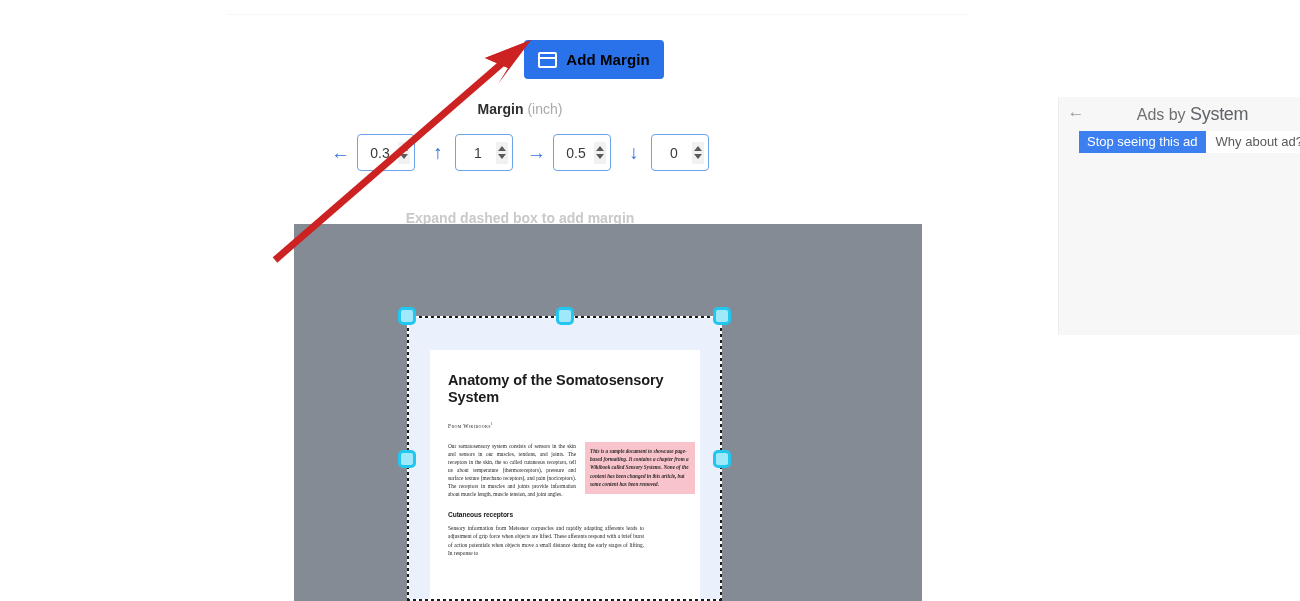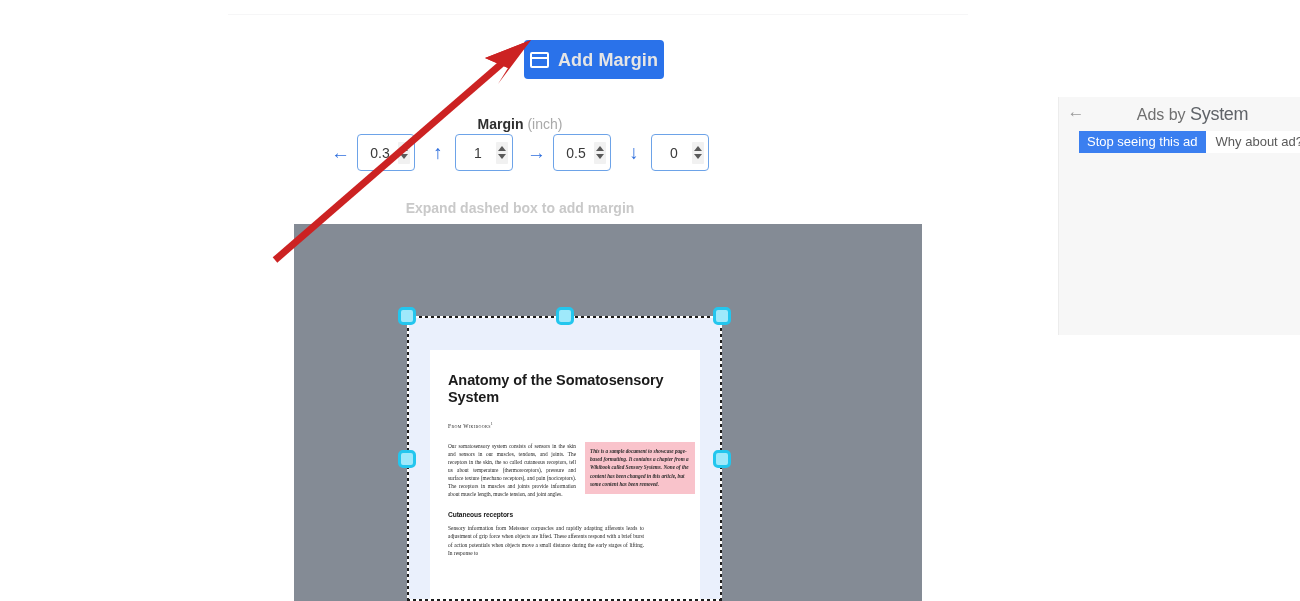--- a/index.html
+++ b/index.html
@@ -43,22 +43,22 @@
     border: none;
     border-radius: 4px;
     display: flex;
     align-items: center;
     justify-content: center;
     gap: 9px;
     cursor: pointer;
     padding: 0;
   }
   .add-margin-btn .btn-label {
-    color: #e5e5e5;
-    font-size: 18px;
+    color: #000000;
+    font-size: 15px;
     font-weight: bold;
     letter-spacing: .1px;
     line-height: 1;
   }
   .margin-icon {
     width: 19px; height: 16px;
     border: 2px solid #ffffff;
     border-radius: 2px;
     background: transparent;
     position: relative;
@@ -68,21 +68,21 @@
     content: "";
     position: absolute;
     left: 0; right: 0; top: 3px;
     height: 2px;
     background: #ffffff;
   }
 
   
   .margin-heading {
     position: absolute;
-    left: 0; top: 116px;
+    left: 0; top: 101px;
     width: 1040px;
     text-align: center;
     font-size: 14px;
     color: #3c3c3c;
     white-space: nowrap;
   }
   .margin-heading .mh-strong { font-weight: bold; color: #2f2f2f; }
   .margin-heading .mh-unit { color: #a9a9a9; font-weight: normal; }
 
   
@@ -145,21 +145,21 @@
     width: 0; height: 0;
     border-left: 4px solid transparent;
     border-right: 4px solid transparent;
   }
   .spin-up { border-bottom: 5px solid #5a5a5a; }
   .spin-dn { border-top: 5px solid #5a5a5a; }
 
   
   .hint {
     position: absolute;
-    left: 0; top: 200px;
+    left: 0; top: 210px;
     width: 1040px;
     text-align: center;
     font-size: 14px;
     color: #c9c9c9;
     font-weight: bold;
   }
 
   
   .canvas {
     position: absolute;

